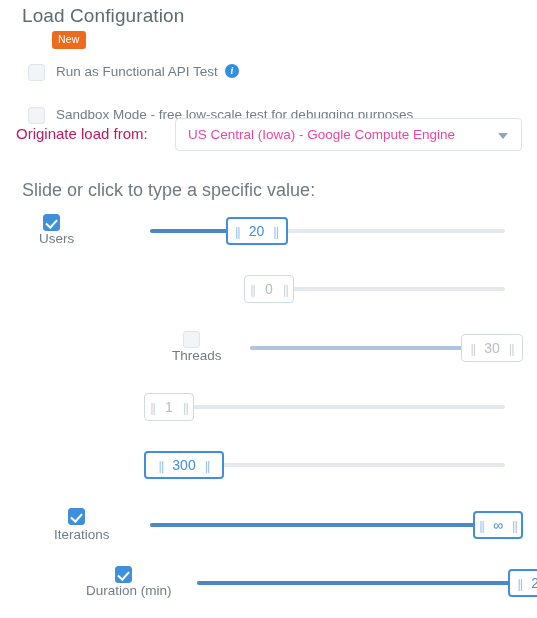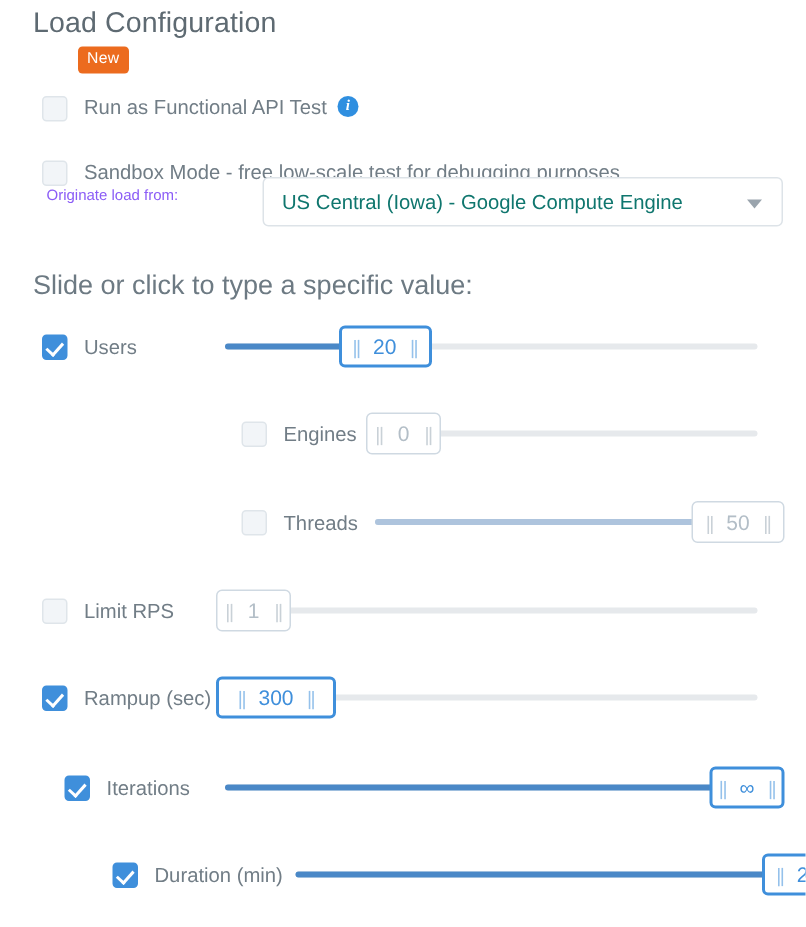--- a/index.html
+++ b/index.html
@@ -105,43 +105,43 @@
     font-style: italic;
     line-height: 14px;
     text-align: center;
     display: inline-block;
     font-family: "Liberation Serif", serif;
   }
 
   
   .origin-label {
     position: absolute;
-    left: 31px;
+    left: 16px;
     top: 125px;
-    font-size: 10px;
-    color: #8b5cf6;
+    font-size: 15px;
+    color: #be185d;
     white-space: nowrap;
   }
   .origin-select {
     position: absolute;
     left: 175px;
     top: 118px;
     width: 347px;
     height: 33px;
     box-sizing: border-box;
     background: #ffffff;
     border: 1px solid #dde3e8;
     border-radius: 4px;
   }
   .origin-select .sel-text {
     position: absolute;
     left: 12px;
     top: 8px;
     font-size: 13.5px;
-    color: #0f766e;
+    color: #ec4899;
     white-space: nowrap;
   }
   .caret {
     position: absolute;
     right: 13px;
     top: 14px;
     width: 0; height: 0;
     border-left: 5px solid transparent;
     border-right: 5px solid transparent;
     border-top: 6px solid #9aa4ad;
@@ -163,20 +163,21 @@
     left: 0;
     width: 537px;
     height: 34px;
   }
   .srow .slabel {
     position: absolute;
     display: flex;
     align-items: center;
     height: 34px;
     white-space: nowrap;
+    flex-direction: column;
   }
   .srow .slabel .txt {
     margin-left: 11px;
     font-size: 13.5px;
     color: #717d86;
   }
 
   .track {
     position: absolute;
     height: 4px;
@@ -269,63 +270,51 @@
       </div>
       <div class="track" style="left: 150px; width: 355px;"></div>
       <div class="fill on" style="left: 150px; width: 106.5px;"></div>
       <div class="handle on" style="left: 225.5px; width: 62px;">
         <span class="grip">||</span>
         <span class="val">20</span>
         <span class="grip">||</span>
       </div>
     </div>
   <div class="srow" id="srow-engines">
-      <div class="slabel" style="left: 161px;">
-        <span class="cbox off"></span>
-        <span class="txt">Engines</span>
-      </div>
       <div class="track" style="left: 250px; width: 255px;"></div>
       <div class="fill off" style="left: 250px; width: 19px;"></div>
       <div class="handle off" style="left: 244px; width: 50px;">
         <span class="grip">||</span>
         <span class="val">0</span>
         <span class="grip">||</span>
       </div>
     </div>
   <div class="srow" id="srow-threads">
       <div class="slabel" style="left: 161px;">
         <span class="cbox off"></span>
         <span class="txt">Threads</span>
       </div>
       <div class="track" style="left: 250px; width: 255px;"></div>
       <div class="fill off" style="left: 250px; width: 242px;"></div>
       <div class="handle off" style="left: 461px; width: 62px;">
         <span class="grip">||</span>
-        <span class="val">50</span>
+        <span class="val">30</span>
         <span class="grip">||</span>
       </div>
     </div>
   <div class="srow" id="srow-rps">
-      <div class="slabel" style="left: 28px;">
-        <span class="cbox off"></span>
-        <span class="txt">Limit RPS</span>
-      </div>
       <div class="track" style="left: 150px; width: 355px;"></div>
       <div class="fill off" style="left: 150px; width: 19px;"></div>
       <div class="handle off" style="left: 144px; width: 50px;">
         <span class="grip">||</span>
         <span class="val">1</span>
         <span class="grip">||</span>
       </div>
     </div>
   <div class="srow" id="srow-rampup">
-      <div class="slabel" style="left: 28px;">
-        <span class="cbox on"></span>
-        <span class="txt">Rampup (sec)</span>
-      </div>
       <div class="track" style="left: 150px; width: 355px;"></div>
       <div class="fill on" style="left: 150px; width: 34px;"></div>
       <div class="handle on" style="left: 144px; width: 80px;">
         <span class="grip">||</span>
         <span class="val">300</span>
         <span class="grip">||</span>
       </div>
     </div>
   <div class="srow" id="srow-iterations">
       <div class="slabel" style="left: 43px; justify-content: space-between;">

